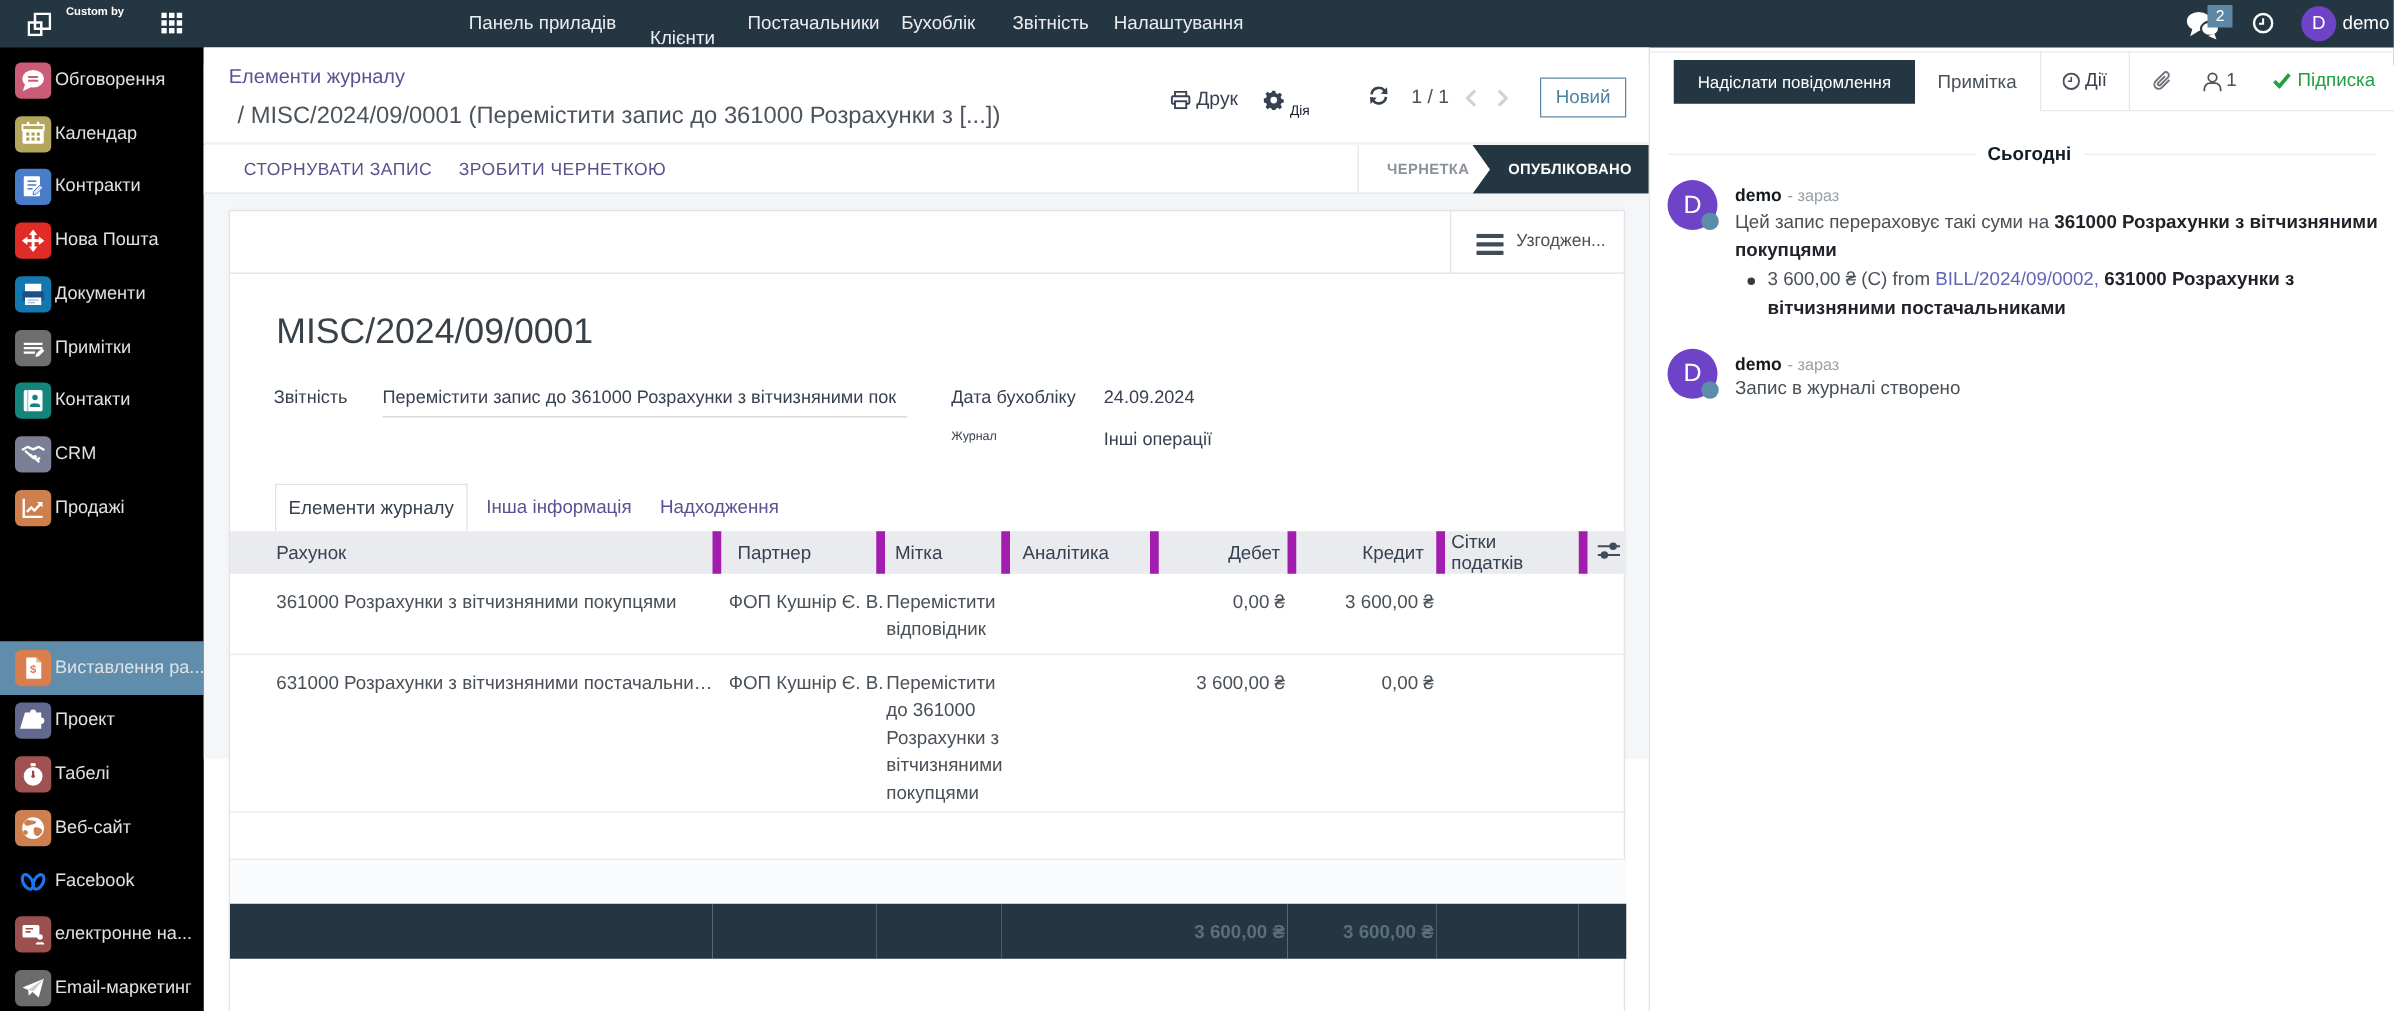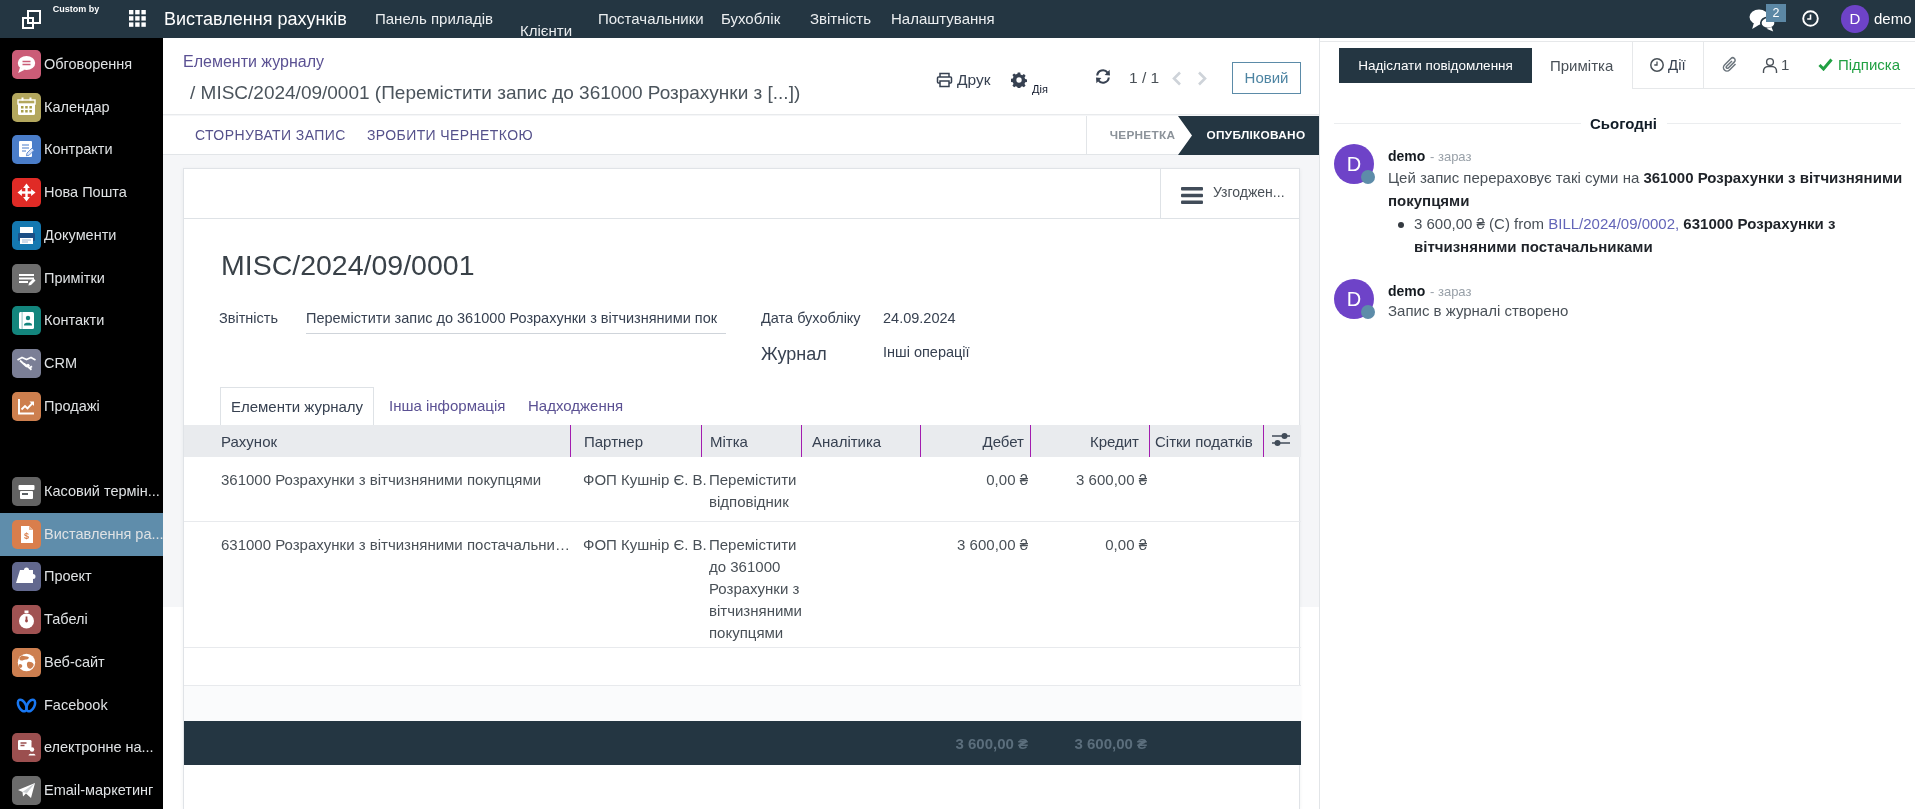--- a/index.html
+++ b/index.html
@@ -22,21 +22,21 @@
 
 #main { position:absolute; left:163px; top:38px; width:1156px; height:569px; background:#f5f6f8; }
 #bcrow { position:absolute; left:0; top:0; width:1156px; height:77px; background:#fff; border-bottom:1px solid #e8eaec; }
 #ctl2 { position:absolute; left:0; top:78px; width:1156px; height:39px; background:#fff; border-bottom:1px solid #e2e5e8; }
 #sheet { position:absolute; left:20px; top:130px; width:1117px; height:641px; background:#fff; border:1px solid #e0e3e7; border-bottom:none; box-shadow:0 1px 4px rgba(40,50,60,0.06); }
 
 
 #jtable { position:absolute; left:0; top:256px; width:1117px; border-collapse:separate; border-spacing:0; table-layout:fixed; font-size:15px; color:#495057; }
 #jtable td, #jtable th { padding:0 6px 0 13px; vertical-align:top; }
 #jtable .cic { padding-left:8px !important; }
-#jtable .thead th { background:#e9ebee; height:32px; font-weight:normal; color:#374151; text-align:left; vertical-align:middle; border-left:1px solid #a21caf; padding-left:13px; }
+#jtable .thead th { background:#e9ebee; height:32px; font-weight:normal; color:#374151; text-align:left; vertical-align:middle; border-left:7px solid #a21caf; padding-left:13px; }
 #jtable .thead th:first-child { border-left:none; }
 #jtable .c1 { padding-left:37px !important; padding-right:0 !important; }
 #jtable .c3 { padding-left:8px !important; }
 #jtable .c7 { padding-left:5px !important; }
 #jtable .num, #jtable th.num { text-align:right !important; }
 #jtable .hnum { padding-right:6px !important; }
 #jtable .hnum2 { padding-right:10px !important; }
 #jtable td.num { padding-right:2px; }
 #jtable .r1 td { border-bottom:1px solid #e8eaed; height:65px; padding-top:12px; line-height:22px; white-space:nowrap; }
 #jtable .r2 td { border-bottom:1px solid #e8eaed; height:126px; padding-top:12px; line-height:22px; white-space:nowrap; }
@@ -64,21 +64,20 @@
     <rect x="0" y="0" width="4.4" height="4.4"></rect>
       <rect x="6.2" y="0" width="4.4" height="4.4"></rect>
       <rect x="12.4" y="0" width="4.4" height="4.4"></rect>
     <rect x="0" y="6.2" width="4.4" height="4.4"></rect>
       <rect x="6.2" y="6.2" width="4.4" height="4.4"></rect>
       <rect x="12.4" y="6.2" width="4.4" height="4.4"></rect>
     <rect x="0" y="12.4" width="4.4" height="4.4"></rect>
       <rect x="6.2" y="12.4" width="4.4" height="4.4"></rect>
       <rect x="12.4" y="12.4" width="4.4" height="4.4"></rect>
   </svg>
-  <div id="appname">Виставлення рахунків</div>
   <div class="menu" style="left:375px;">Панель приладів</div>
   <div class="menu" style="left:520px;margin-top:12px;">Клієнти</div>
   <div class="menu" style="left:598px;">Постачальники</div>
   <div class="menu" style="left:721px;">Бухоблік</div>
   <div class="menu" style="left:810px;">Звітність</div>
   <div class="menu" style="left:891px;">Налаштування</div>
 
   <svg class="abs" style="left:1749px;top:9px" width="29" height="23" viewBox="0 0 29 23">
     <ellipse cx="10" cy="8" rx="9.5" ry="7.5" fill="#fff"></ellipse>
     <path d="M5 13.5 L3.2 20 L11 15.2 Z" fill="#fff"></path>
@@ -176,28 +175,20 @@
     </div>
   <div class="sbitem" style="top:347px">
       <div class="sbicon" style="background:#cd7f4e"><svg width="29" height="29" viewBox="0 0 29 29">
           <g fill="none" stroke="#fff" stroke-width="1.9">
             <path d="M7 7 V21.5 H22"></path>
             <path d="M9.5 17.5 l3.5 -3.5 2.5 2.5 5.5 -6"></path>
           </g>
           <path d="M17.5 9.5 h4.5 v4.5 z" fill="#fff"></path>
         </svg></div>
       <div class="sblabel">Продажі</div>
-    </div>
-  <div class="sbitem" style="top:432px">
-      <div class="sbicon" style="background:#636363"><svg width="29" height="29" viewBox="0 0 29 29">
-          <rect x="6.5" y="8" width="16" height="5" rx="1" fill="#fff"></rect>
-          <rect x="8" y="14" width="13" height="8" rx="1" fill="#fff"></rect>
-          <rect x="10" y="16" width="6" height="2" fill="#5c6165"></rect>
-        </svg></div>
-      <div class="sblabel">Касовий термін...</div>
     </div>
   <div class="sbitem sel" style="top:475px">
       <div class="sbicon" style="background:#d97e4c"><svg width="29" height="29" viewBox="0 0 29 29">
           <path d="M9 6 h8 l4 4 v13 h-12 z" fill="#fff"></path>
           <path d="M17 6 l4 4 h-4 z" fill="#e8b493"></path>
           <text x="14.5" y="18.5" font-size="9" font-weight="bold" fill="#d97e4c" text-anchor="middle" font-family="Liberation Sans">$</text>
         </svg></div>
       <div class="sblabel">Виставлення ра...</div>
     </div>
   <div class="sbitem" style="top:517px">
@@ -308,21 +299,21 @@
             <rect y="13.6" width="22" height="3.4" rx="1"></rect>
           </svg>
         <div class="abs" style="left:52px;top:15px;font-size:14px;color:#495057;">Узгоджен...</div>
       </div>
     </div>
     <div class="abs" style="left:37px;top:80px;font-size:28.5px;color:#394148;">MISC/2024/09/0001</div>
     <div class="abs" style="left:35px;top:141px;font-size:14.5px;color:#374151;">Звітність</div>
     <div class="abs" style="left:122px;top:133px;width:420px;height:32px;border-bottom:1px solid #cfd4da;font-size:14.5px;color:#374151;line-height:32px;white-space:nowrap;overflow:hidden;">Перемістити запис до 361000 Розрахунки з вітчизняними пок</div>
     <div class="abs" style="left:577px;top:141px;font-size:14.5px;color:#374151;">Дата бухобліку</div>
     <div class="abs" style="left:699px;top:141px;font-size:14.5px;color:#374151;">24.09.2024</div>
-    <div class="abs" style="left:577px;top:175px;font-size:18px;color:#374151;">Журнал</div>
+    <div class="abs" style="left:577px;top:175px;font-size:10px;color:#374151;">Журнал</div>
     <div class="abs" style="left:699px;top:175px;font-size:14.5px;color:#374151;">Інші операції</div>
 
     <div class="abs" style="left:36px;top:218px;width:154px;height:38px;border:1px solid #dee2e6;border-bottom:none;background:#fff;text-align:center;line-height:37px;font-size:15px;color:#374151;">Елементи журналу</div>
     <div class="abs" style="left:205px;top:218px;height:37px;line-height:37px;font-size:15px;color:#5b5193;">Інша інформація</div>
     <div class="abs" style="left:344px;top:218px;height:37px;line-height:37px;font-size:15px;color:#5b5193;">Надходження</div>
 
     <table id="jtable">
       <colgroup>
         <col style="width:386px">
           <col style="width:131px">

